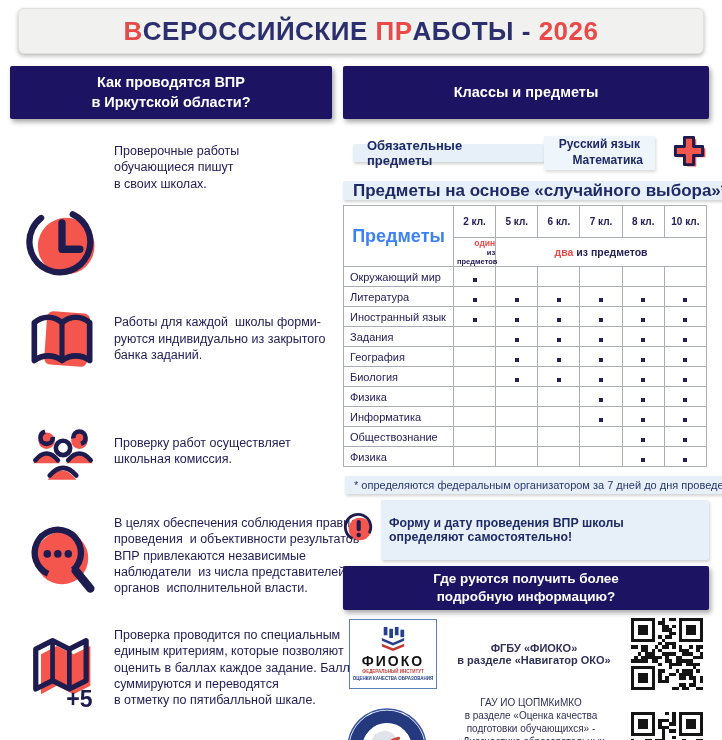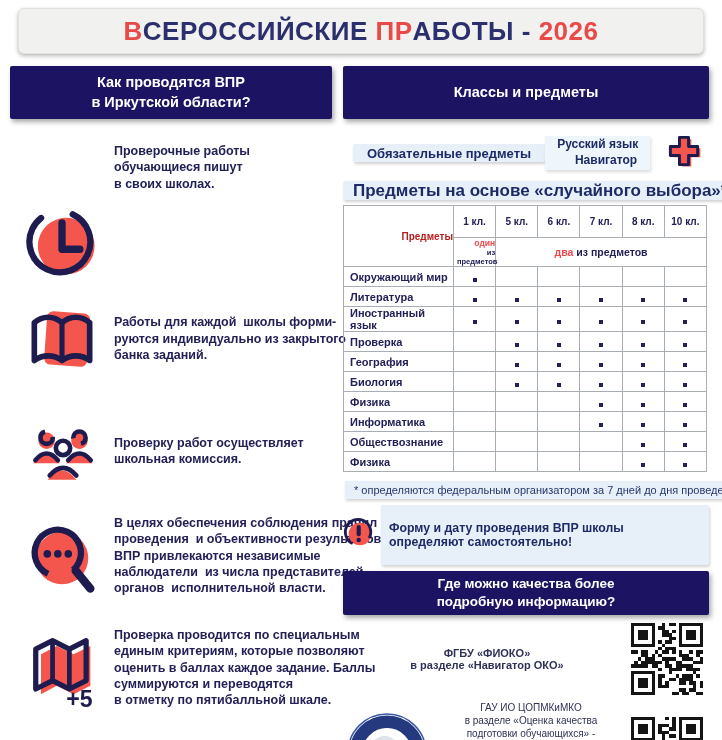--- a/index.html
+++ b/index.html
@@ -10,37 +10,37 @@
     font-size:26px;font-weight:bold;color:#2c2f6d;letter-spacing:.5px;white-space:pre}
   .main{display:flex;padding:12px 0 0 10px;gap:11px}
   .col-left{width:322px;flex-shrink:0}
   .col-right{width:366px;flex-shrink:0}
   .navy-box{background:#1c1363;color:#fff;font-weight:bold;text-align:center;
     display:flex;align-items:center;justify-content:center;border-radius:2px;
     box-shadow:2px 3px 5px rgba(0,0,0,.35);white-space:pre-line}
   .hdr{height:53px;font-size:14.5px;line-height:1.35}
   .item{display:flex;align-items:center}
   .item .icon-cell{width:104px;flex-shrink:0;display:flex;justify-content:center}
-  .item .item-text{font-size:12.5px;font-weight:bold;color:#232057;line-height:1.3;white-space:pre}
+  .item .item-text{font-size:12.5px;font-weight:normal;color:#232057;line-height:1.3;white-space:pre}
   .lite{background:#e7f0f8;color:#1e2a66;font-weight:bold;box-shadow:1px 2px 3px rgba(0,0,0,.18);border-radius:2px}
   .subjects-row{margin-top:12px;display:flex;align-items:center}
   .mand{margin-left:10px;height:18px;padding:0 14px;font-size:13px;display:flex;align-items:center}
   .mand2{height:34px;padding:2px 12px;font-size:12px;line-height:1.3;display:flex;align-items:center;
     background:#eef5fb;white-space:pre;text-align:center;box-shadow:1px 2px 3px rgba(0,0,0,.15)}
   .plus-wrap{margin-left:14px}
   .random-box{margin:6px 4px 0 auto;width:max-content;padding:2px 10px;font-size:17px;height:19px;
     display:flex;align-items:center}
   table.grid{margin-top:5px;width:364px;border-collapse:collapse;table-layout:fixed}
   table.grid th,table.grid td{border:1px solid #a9adb4}
-  th.subjhead{width:110px;font-size:10px;color:#b91c1c;text-align:right}
+  th.subjhead{width:110px;font-size:18px;color:#3b82f6;text-align:center}
   th.grade-th{font-size:10px;color:#232057;height:32px;font-weight:bold}
   th.rule-one{font-size:7.5px;color:#232057;height:24px;text-align:right;padding-left:3px;line-height:1.2;font-weight:bold}
   th.rule-one .red{font-size:8.5px}
   th.rule-two{font-size:10.5px;color:#232057;font-weight:bold}
-  td.subj{font-size:11px;font-weight:bold;color:#232057;padding-left:6px;height:20px}
+  td.subj{font-size:11px;font-weight:normal;color:#232057;padding-left:6px;height:20px}
   td.mark{text-align:center}
   .dot{display:inline-block;width:4px;height:4px;background:#232057}
   .footnote{margin:9px 0 0 2px;width:max-content;padding:3px 9px;font-size:11px;font-weight:500;
     background:#e7f0f8;color:#27356b;box-shadow:1px 2px 3px rgba(0,0,0,.18)}
   .warn-row{margin-top:6px;display:flex;align-items:center;gap:6px}
   .warn-box{flex:1;padding:16px 8px;font-size:12.3px}
   .info-hdr{margin-top:6px;height:44px;font-size:13.5px;line-height:1.35}
   .info-row{display:flex;align-items:center}
   .info-row .txt{flex:1;text-align:center;color:#2f3156;white-space:pre-line}
   .r1{margin-top:8px}
@@ -152,36 +152,36 @@
     </div>
 
   </div>
 
   <div class="col-right">
     <div class="navy-box hdr">Классы и предметы</div>
 
     <div class="subjects-row">
       <div class="lite mand">Обязательные предметы</div>
       <div class="mand2" style="font-weight:bold;color:#1e2a66">Русский язык
-     Навигатор</div>
+     Математика</div>
       <div class="plus-wrap">
         <svg width="40" height="40" viewBox="0 0 44 44">
           <path d="M17 7 h10 v10 h10 v10 h-10 v10 h-10 v-10 H7 v-10 h10 Z" fill="#f4564e" transform="translate(3,2)"></path>
           <path d="M17 7 h10 v10 h10 v10 h-10 v10 h-10 v-10 H7 v-10 h10 Z" fill="#f4564e" stroke="#1e1b4e" stroke-width="3.2" stroke-linejoin="round"></path>
         </svg>
       </div>
     </div>
 
     <div class="lite random-box">Предметы на основе «случайного выбора»*:</div>
 
     <table class="grid">
       <thead>
         <tr id="grades-row">
           <th rowspan="2" class="subjhead">Предметы</th>
-        <th class="grade-th">1 кл.</th>
+        <th class="grade-th">2 кл.</th>
             <th class="grade-th">5 кл.</th>
             <th class="grade-th">6 кл.</th>
             <th class="grade-th">7 кл.</th>
             <th class="grade-th">8 кл.</th>
             <th class="grade-th">10 кл.</th>
           </tr>
         <tr>
           <th class="rule-one"><span class="red">один</span><br><span>из предметов</span></th>
           <th class="rule-two" colspan="5"><span class="red">два</span><span> из предметов</span></th>
         </tr>
@@ -208,21 +208,21 @@
           <tr>
             <td class="subj">Иностранный язык</td>
             <td class="mark"><span class="dot"></span></td>
             <td class="mark"><span class="dot"></span></td>
             <td class="mark"><span class="dot"></span></td>
             <td class="mark"><span class="dot"></span></td>
             <td class="mark"><span class="dot"></span></td>
             <td class="mark"><span class="dot"></span></td>
           </tr>
           <tr>
-            <td class="subj">Проверка</td>
+            <td class="subj">Задания</td>
             <td class="mark"></td>
             <td class="mark"><span class="dot"></span></td>
             <td class="mark"><span class="dot"></span></td>
             <td class="mark"><span class="dot"></span></td>
             <td class="mark"><span class="dot"></span></td>
             <td class="mark"><span class="dot"></span></td>
           </tr>
           <tr>
             <td class="subj">География</td>
             <td class="mark"></td>
@@ -287,24 +287,39 @@
         <svg width="32" height="32" viewBox="0 0 34 34">
           <circle cx="18" cy="18" r="12" fill="#f4564e"></circle>
           <circle cx="16" cy="16" r="13.5" fill="none" stroke="#1e1b4e" stroke-width="3" stroke-dasharray="64 22" transform="rotate(115 16 16)"></circle>
           <rect x="14.5" y="8.5" width="4.4" height="12" rx="2.2" fill="#1e1b4e"></rect>
           <circle cx="16.7" cy="24.5" r="2.4" fill="#1e1b4e"></circle>
         </svg>
       </span>
       <div class="lite warn-box">Форму и дату проведения ВПР школы определяют самостоятельно!</div>
     </div>
 
-    <div class="navy-box info-hdr">Где можно качества более
+    <div class="navy-box info-hdr">Где руются получить более
 подробную информацию?</div>
 
     <div class="info-row r1">
+      <div class="fioko-box">
+        <svg width="38" height="26" viewBox="0 0 40 28">
+          <rect x="10" y="1" width="4" height="9" fill="#27408b"></rect>
+            <rect x="16" y="3" width="4" height="10" fill="#27408b"></rect>
+            <rect x="22" y="1" width="4" height="9" fill="#27408b"></rect>
+            <rect x="28" y="4" width="4" height="8" fill="#27408b"></rect>
+          <path d="M8 13 L20 18 L32 13 v3 L20 21 L8 16 Z" fill="#27408b"></path>
+          <path d="M8 19 L20 24 L32 19 v3 L20 27 L8 22 Z" fill="#c03a34"></path>
+        </svg>
+        <div class="fioko-name">ФИОКО</div>
+        <div class="fioko-sub">
+            <div class="l1">ФЕДЕРАЛЬНЫЙ ИНСТИТУТ</div>
+            <div class="l2">ОЦЕНКИ КАЧЕСТВА ОБРАЗОВАНИЯ</div>
+          </div>
+      </div>
       <div class="txt">ФГБУ «ФИОКО»
 в разделе «Навигатор ОКО»</div>
       <div class="qr" id="qr1"><svg width="72" height="72" viewBox="0 0 21 21" shape-rendering="crispEdges">
             <rect width="21" height="21" fill="#fff"></rect>
             <rect x="9" y="0" width="1" height="1" fill="#141414"></rect>
             <rect x="11" y="0" width="1" height="1" fill="#141414"></rect>
             <rect x="12" y="0" width="1" height="1" fill="#141414"></rect>
             <rect x="8" y="1" width="1" height="1" fill="#141414"></rect>
             <rect x="9" y="1" width="1" height="1" fill="#141414"></rect>
             <rect x="9" y="2" width="1" height="1" fill="#141414"></rect>

